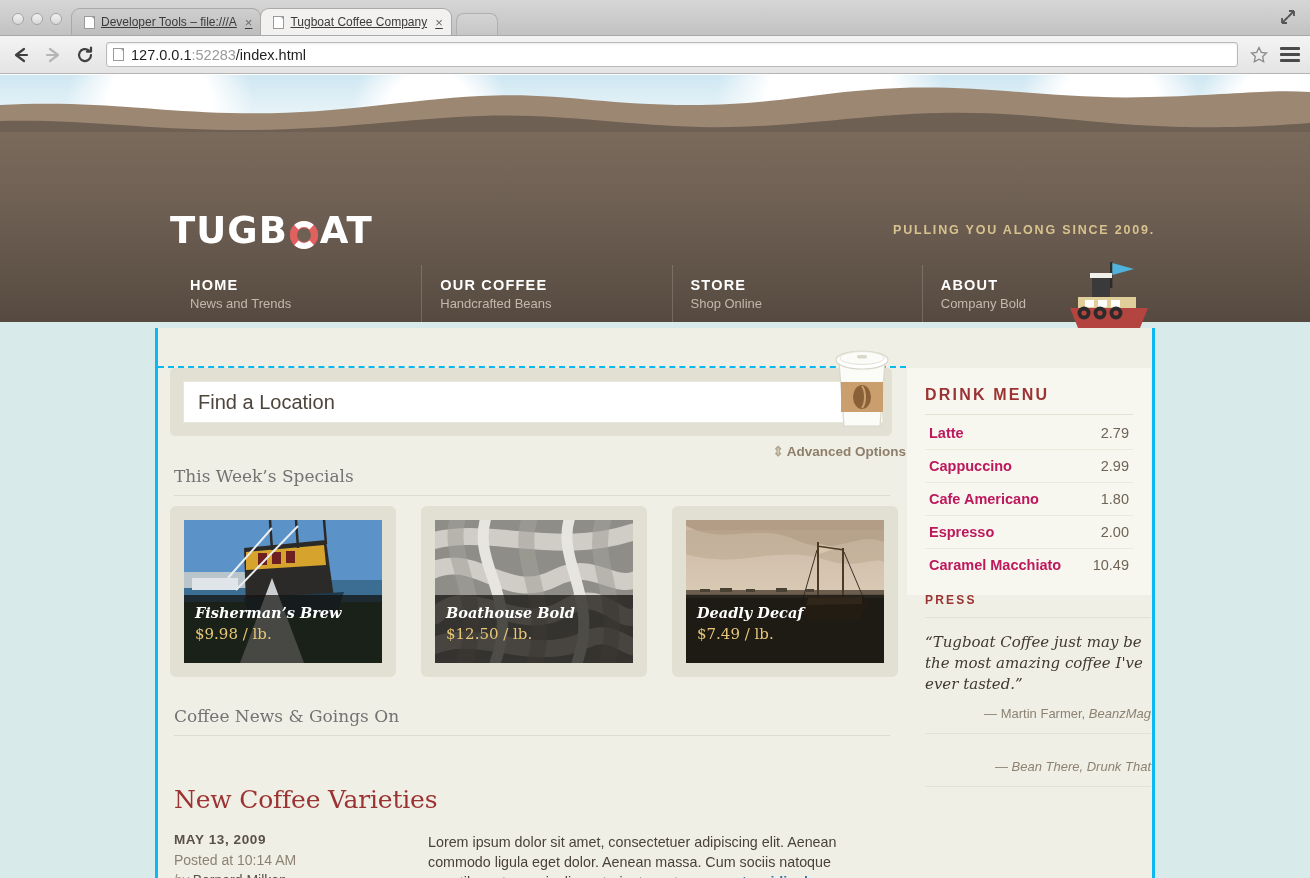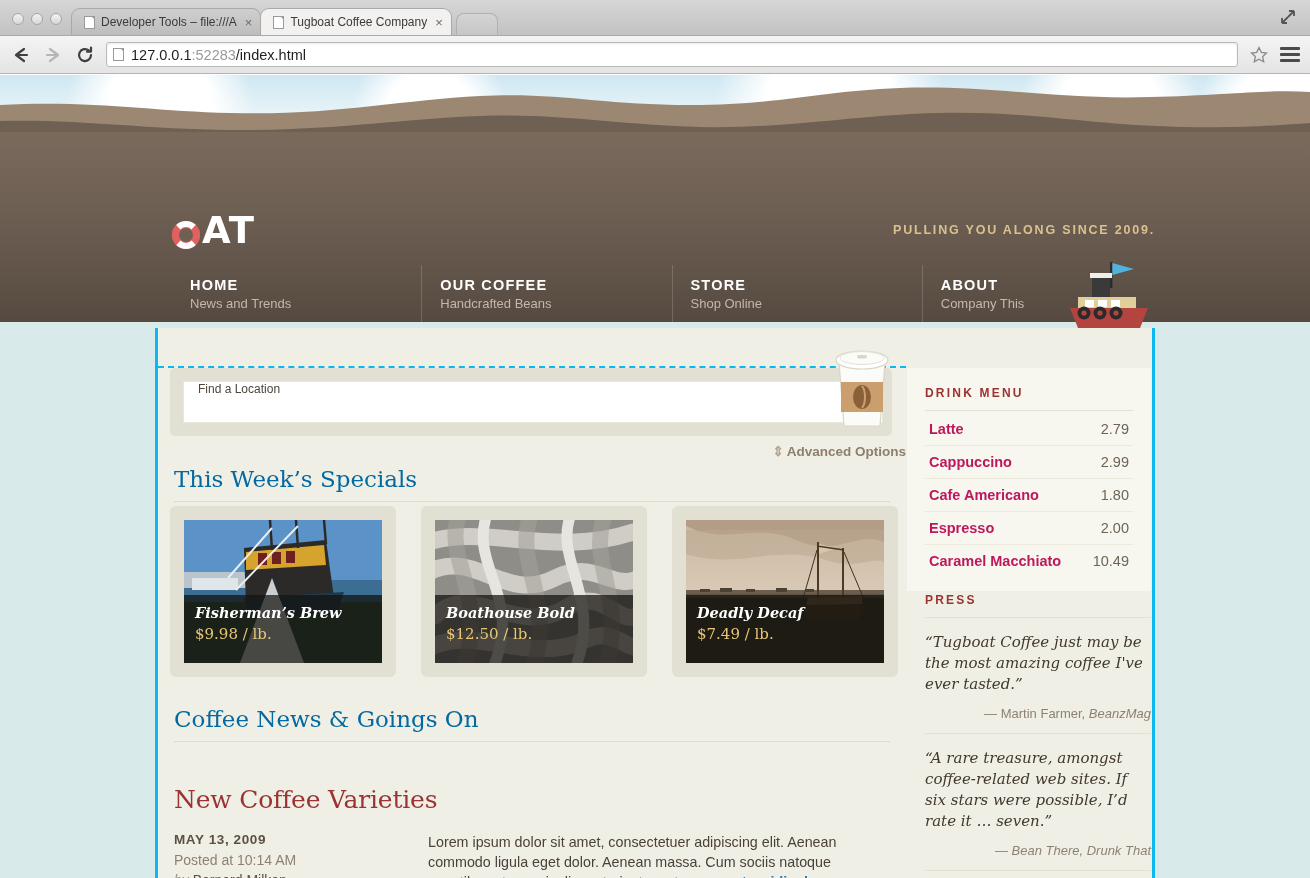--- a/index.html
+++ b/index.html
@@ -24,20 +24,21 @@
         background: linear-gradient(#f2f2f2,#d8d8d8); border: 1px solid #a5a5a5; }
 
   .tab {
     position: relative; height: 27px; display: flex; align-items: center;
     padding: 0 8px 0 12px; margin-left: -1px;
     border: 1px solid #a9a9a9; border-bottom: none;
     border-top-left-radius: 9px; border-top-right-radius: 9px;
     background: linear-gradient(#cfcfcf,#bdbdbd);
     font-size: 12px; color: #3b3b3b; white-space: nowrap;
     max-width: 200px;
+    text-decoration: underline;
   }
   .tab.active { background: #f2f1ef; border-color: #a9a9a9; z-index: 3; }
   .tab .page-ico {
     width: 11px; height: 13px; background: #fff; border: 1px solid #9a9a9a;
     margin-right: 6px; flex: 0 0 auto; position: relative;
   }
   .tab .page-ico:after{
     content:""; position:absolute; right:-1px; top:-1px;
     border-width: 0 4px 4px 0; border-style: solid;
     border-color: transparent #9a9a9a transparent transparent;
@@ -143,34 +144,34 @@
     position: absolute; left: 0; right: 0; top: 38px; border-top: 2px dashed #0bb8ef;
   }
 
   .searchwrap {
     position: absolute; left: 12px; top: 40px; width: 722px; height: 68px;
     background: #e1e0d3; border-radius: 5px;
   }
   .searchbox {
     position: absolute; left: 13px; top: 13px; width: 700px; height: 42px;
     background: #ffffff; border: 1px solid #e8e7db;
-    display: flex; align-items: flex-start; padding: 0 14px;
-    font-size: 12px; color: #4c453c;
+    display: flex; align-items: center; padding: 0 14px;
+    font-size: 20px; color: #4c453c;
   }
   .cupart { position: absolute; left: 655px; top: -28px; width: 74px; height: 96px; }
 
   .advanced {
     position: absolute; right: 0px; top: 115px; width: 734px; text-align: right;
     font-size: 13.5px; font-weight: bold; color: #8e7f6a;
   }
   .advanced .caret { color: #b3a68f; margin-right: 3px; }
 
   .sec-title {
     position: absolute; left: 16px; width: 716px;
-    font-family: "DejaVu Serif", serif; font-size: 23px; color: #0369a1;
+    font-family: "DejaVu Serif", serif; font-size: 17px; color: #737373;
     padding-bottom: 9px; border-bottom: 1px solid #dedcce;
   }
 
   .cards { position: absolute; left: 12px; top: 178px; width: 728px; display: flex; gap: 25px; }
   .card { width: 226px; background: #e1e0d3; border-radius: 6px; padding: 14px; }
   .card .thumb {
     width: 198px; height: 143px; position: relative; overflow: hidden;
   }
   .card .caption {
     position: absolute; left: 0; right: 0; bottom: 0; height: 68px;
@@ -197,21 +198,21 @@
   .art-by em { color: #a09584; }
   .art-text { flex: 1 1 auto; font-size: 14.3px; line-height: 20px; color: #4a4239; }
   .art-text a { color: #3179a8; font-weight: bold; text-decoration: none; }
 
   
   .side-box {
     position: absolute; left: 0; top: 40px; width: 244px;
     background: #f7f6ef; padding: 18px 18px 14px 18px;
   }
   .side-h {
-    font-size: 12px; font-weight: bold; color: #9b3333; letter-spacing: 2.2px;
+    font-size: 16px; font-weight: bold; color: #9b3333; letter-spacing: 2.2px;
     padding-bottom: 10px; border-bottom: 1px solid #e3e1d4; margin-bottom: 2px;
   }
   .drink-row {
     display: flex; justify-content: space-between; align-items: center;
     padding: 8px 4px; border-bottom: 1px solid #eceadd; font-size: 14.5px;
   }
   .drink-row:last-child { border-bottom: none; text-align: center; }
   .drink-name { color: #be185d; font-weight: bold; }
   .drink-price { color: #6f6456; }
 
@@ -311,20 +312,21 @@
     </div>
 
     <svg class="hills" viewBox="0 0 1310 95" preserveAspectRatio="none">
       <path d="M0,30 C90,25 150,36 230,38 C330,41 400,25 480,21 C560,17 600,30 690,30 C780,30 820,16 900,13 C990,10 1060,25 1150,22 C1230,20 1270,14 1310,17 L1310,95 L0,95 Z" fill="#9c8772"></path>
       <path d="M0,46 C80,44 140,54 230,55 C330,56 400,44 480,41 C560,38 620,50 700,52 C790,54 850,40 940,38 C1030,36 1090,50 1180,52 C1250,53 1280,50 1310,48 L1310,95 L0,95 Z" fill="#6f6054"></path>
     </svg>
 
     <div class="brandbar"></div>
 
     <div class="logo">
+      <span>TUGB</span>
       <span class="buoy">
         <svg width="30" height="30" viewBox="0 0 30 30">
           <circle cx="15" cy="15" r="14" fill="#e16060"></circle>
           <path d="M15 1 a14 14 0 0 1 9.9 4.1 L20.6 9.4 A8 8 0 0 0 15 7 Z" fill="#ffffff"></path>
           <path d="M24.9 5.1 a14 14 0 0 1 0 19.8 L20.6 20.6 a8 8 0 0 0 0 -11.2 Z" fill="#e16060"></path>
           <path d="M24.9 24.9 a14 14 0 0 1 -19.8 0 L9.4 20.6 a8 8 0 0 0 11.2 0 Z" fill="#ffffff"></path>
           <path d="M5.1 24.9 a14 14 0 0 1 0 -19.8 L9.4 9.4 a8 8 0 0 0 0 11.2 Z" fill="#e16060"></path>
           <path d="M5.1 5.1 A14 14 0 0 1 15 1 L15 7 a8 8 0 0 0 -5.6 2.4 Z" fill="#ffffff"></path>
           <circle cx="15" cy="15" r="7" fill="#6f6054"></circle>
         </svg>
@@ -342,21 +344,21 @@
       <div class="navitem">
         <div class="nt">OUR COFFEE</div>
         <div class="ns">Handcrafted Beans</div>
       </div>
       <div class="navitem">
         <div class="nt">STORE</div>
         <div class="ns">Shop Online</div>
       </div>
       <div class="navitem">
         <div class="nt">ABOUT</div>
-        <div class="ns">Company This</div>
+        <div class="ns">Company Bold</div>
       </div>
     </div>
 
     <svg class="tugboat" viewBox="0 0 100 70">
       <rect x="48" y="4" width="2.4" height="26" fill="#2b2b2b"></rect>
       <path d="M50.4 5 L72 11 L50.4 17 Z" fill="#4fb3dd"></path>
       <rect x="30" y="17" width="18" height="24" fill="#3a3a3a"></rect>
       <rect x="28" y="15" width="22" height="5" fill="#f0efe9"></rect>
       <rect x="16" y="39" width="58" height="13" fill="#e0cf9b"></rect>
       <rect x="23" y="42" width="9" height="7" fill="#ffffff"></rect>
@@ -535,21 +537,20 @@
           </div>
         </div>
 
         <div class="press-box">
           <div class="press-h">PRESS</div>
           <div class="quote">
             <div class="qtext">“Tugboat Coffee just may be the most amazing coffee I've ever tasted.”</div>
             <div class="qattr"><span>— Martin Farmer, </span><em>BeanzMag</em></div>
           </div>
           <div class="quote">
-            <div class="qtext">“A rare treasure, amongst coffee-related web sites. If six stars were possible, I’d rate it … seven.”</div>
             <div class="qattr"><span>— </span><em>Bean There, Drunk That</em></div>
           </div>
           <div class="quote">
             
             
           </div>
         </div>
       </div>
 
     </div>

